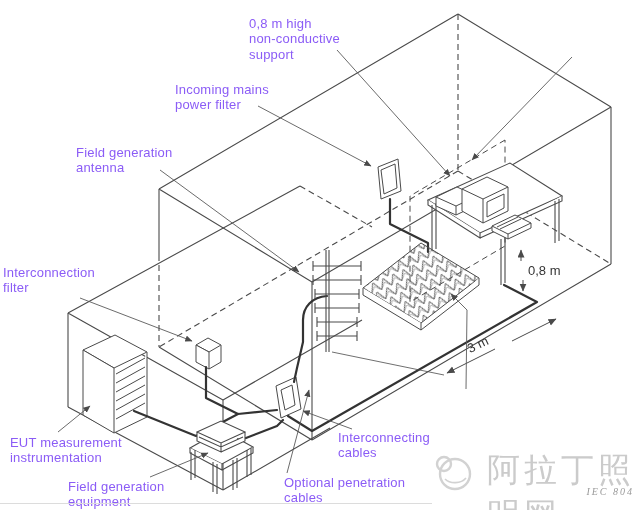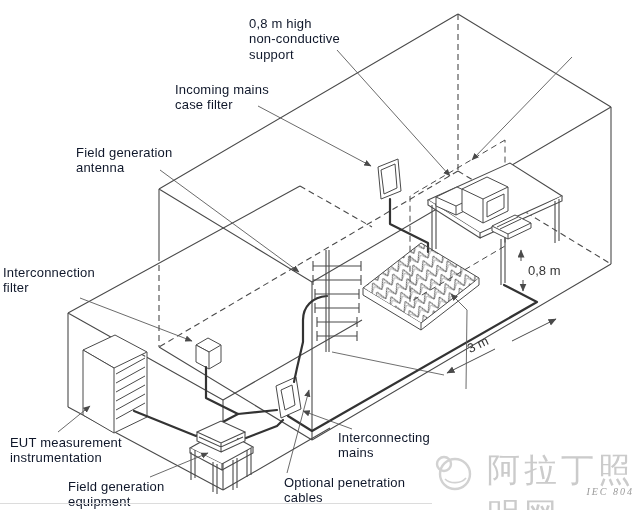--- a/index.html
+++ b/index.html
@@ -1,19 +1,19 @@
 <!DOCTYPE html>
 <html><head>
 <meta charset="utf-8">
 <style>
   html,body{margin:0;padding:0;background:#fff;}
   #stage{position:relative;width:640px;height:510px;background:#ffffff;overflow:hidden;
          font-family:"Liberation Sans",sans-serif;}
   #lineart{position:absolute;left:0;top:0;}
-  .lbl{position:absolute;font:13px/1.18 "Liberation Sans",sans-serif;color:#0f172a;
+  .lbl{position:absolute;font:13px/1.18 "Liberation Sans",sans-serif;color:#8b5cf6;
        white-space:pre-line;letter-spacing:.2px;}
   .wm{position:absolute;left:487px;top:448px;font-size:33px;color:#cbcbcb;
       letter-spacing:4px;font-family:"Liberation Sans",sans-serif;}
   .iec{position:absolute;right:6px;top:486px;font:italic 10px "Liberation Serif",serif;
        color:#9a9a9a;letter-spacing:2px;}
   .baseline-rule{position:absolute;left:0;top:503px;width:432px;height:1px;background:#dcdcdc;}
 </style>
 </head>
 <body>
 
@@ -149,31 +149,31 @@
       <circle cx="455" cy="474" r="15"></circle>
       <circle cx="444" cy="464" r="7"></circle>
       <path d="M445,479 C450,484 461,484 466,478" stroke-width="1.6"></path>
     </g>
   </svg>
 
   <div class="lbl" style="left:249px;top:16px;">0,8 m high
 non-conductive
 support</div>
   <div class="lbl" style="left:175px;top:82px;">Incoming mains
-case filter</div>
+power filter</div>
   <div class="lbl" style="left:76px;top:145px;">Field generation
 antenna</div>
   <div class="lbl" style="left:10px;top:435px;">EUT measurement
 instrumentation</div>
   <div class="lbl" style="left:3px;top:265px;">Interconnection
 filter</div>
   <div class="lbl" style="left:68px;top:479px;">Field generation
 equipment</div>
   <div class="lbl" style="left:338px;top:430px;">Interconnecting
-mains</div>
+cables</div>
   <div class="lbl" style="left:284px;top:475px;">Optional penetration
 cables</div>
 
   <div class="wm">阿拉丁照明网</div>
   <div class="iec">IEC  804</div>
   <div class="baseline-rule"></div>
 
 </div>
 
 </body></html>

